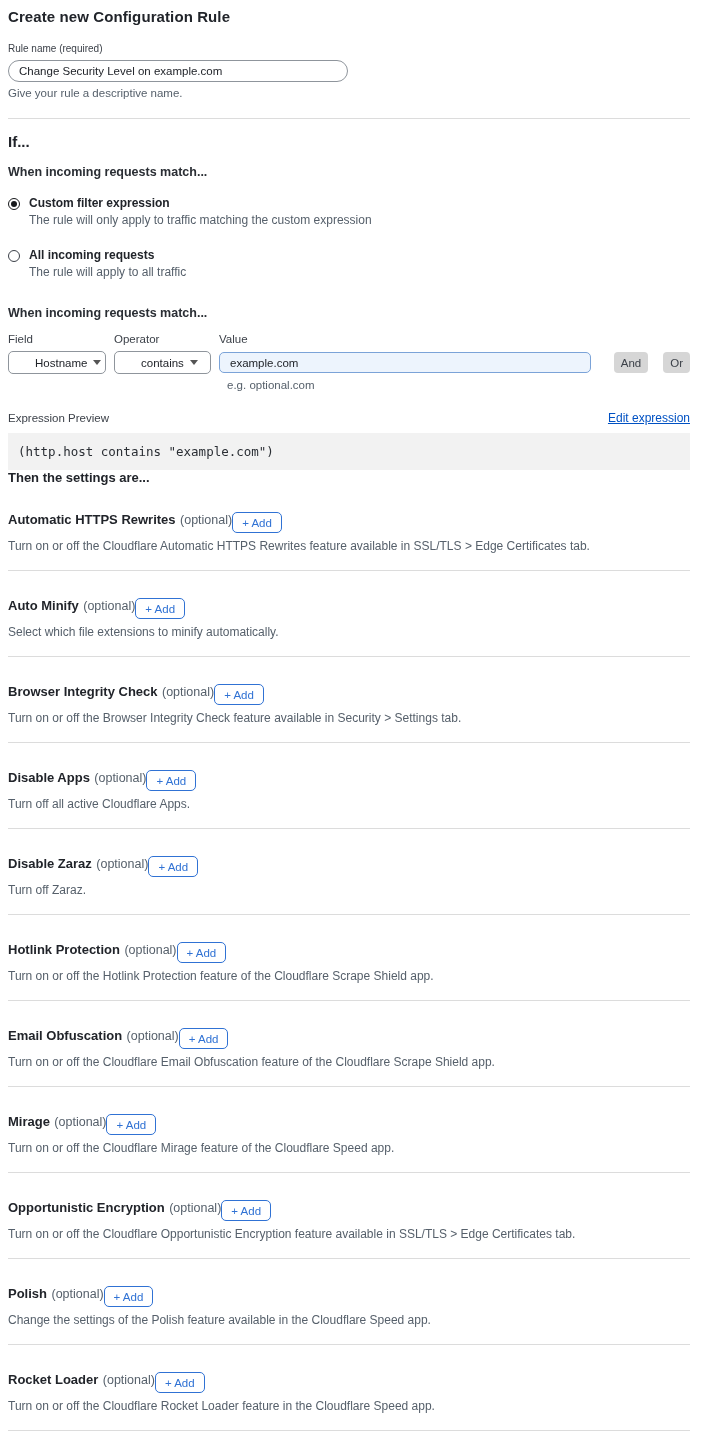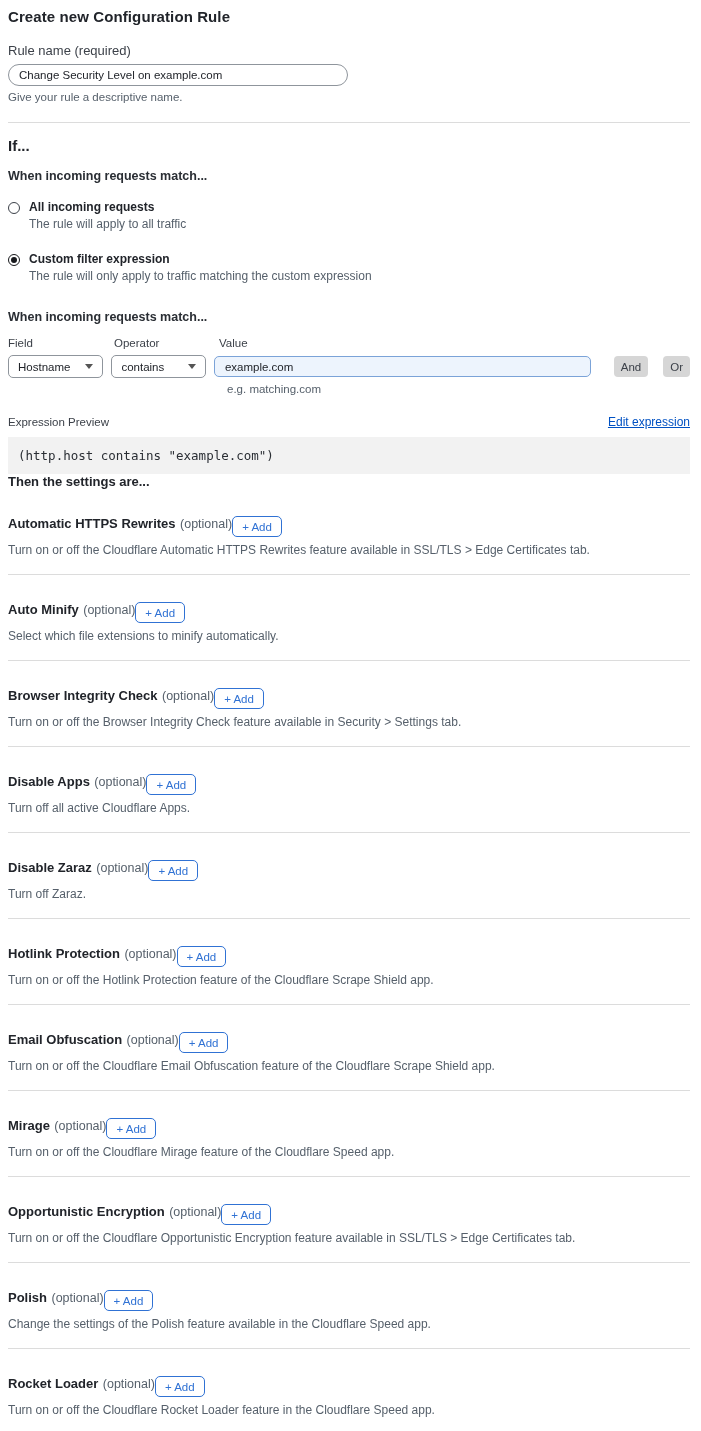--- a/index.html
+++ b/index.html
@@ -7,21 +7,21 @@
     --border:#8f959c; --divider:#dcdcdc; --code-bg:#f2f2f2;
     --val-bg:#edf4fd; --val-border:#7ba3d8; --btn-gray:#d6d6d6;
   }
   *{box-sizing:border-box;margin:0;padding:0}
   html,body{width:701px;height:1431px;overflow:hidden;background:#fff}
   body{font-family:"Liberation Sans","DejaVu Sans",sans-serif;color:var(--ink);}
   .page{padding:8px 11px 0 8px;}
 
   .page-title{font-size:15px;font-weight:700;letter-spacing:.1px}
 
-  .field-label{font-size:13px;color:#3c4149;margin-top:18px}
+  .field-label{font-size:10px;color:#3c4149;margin-top:18px}
   .rule-input{margin-top:6px;width:340px;height:22px;border:1px solid var(--border);
     border-radius:11px;padding:0 10px;font-size:11.5px;color:var(--ink);
     font-family:inherit;background:#fff;display:block}
   .helper{font-size:11.5px;color:var(--muted);margin-top:5px}
 
   .divider{border:none;border-top:1px solid var(--divider);margin-top:19px}
 
   .h-if{font-size:15px;font-weight:700;margin-top:14px}
   .h-sub{font-size:12.5px;font-weight:700;margin-top:15px;color:#2a2e34}
 
@@ -35,21 +35,21 @@
   .radio-text{margin-left:9px}
   .radio-label{font-size:12px;font-weight:700}
   .radio-desc{font-size:12px;color:var(--muted);margin-top:3px}
 
   .builder-labels{display:flex;margin-top:13px;font-size:11.5px;color:#3c4149}
   .builder-labels .l-field{width:106px}
   .builder-labels .l-operator{width:105px}
   .builder-row{display:flex;margin-top:6px;align-items:center}
   .select{height:23px;border:1px solid var(--border);border-radius:5px;background:#fff;
     display:flex;align-items:center;justify-content:space-between;
-    padding:0 9px;font-size:11.5px;color:var(--ink);cursor:pointer}
+    padding:0 26px;font-size:11.5px;color:var(--ink);cursor:pointer}
   .select .caret{width:0;height:0;border-left:4px solid transparent;
     border-right:4px solid transparent;border-top:5px solid #555;flex:none;margin-left:6px}
   .sel-field{width:98px;margin-right:8px}
   .sel-operator{width:97px;margin-right:8px}
   .value-input{width:389px;height:21px;border:1px solid var(--val-border);border-radius:5px;
     background:var(--val-bg);padding:0 10px;font-size:11.5px;color:var(--ink);
     font-family:inherit}
   .btn-gray{height:21px;border:none;border-radius:4px;background:var(--btn-gray);
     color:#3c4149;font-size:11.5px;font-family:inherit;padding:0 7px;cursor:pointer}
   .btn-and{margin-left:23px}
@@ -85,37 +85,37 @@
     <input class="rule-input" value="Change Security Level on example.com" style="">
     <div class="helper">Give your rule a descriptive name.</div>
   </div>
 
   <hr class="divider">
 
   <h2 class="h-if">If...</h2>
   <h3 class="h-sub">When incoming requests match...</h3>
 
   <div class="radio-row">
-    <span class="radio-circle"></span>
-    <div class="radio-text">
-      <div class="radio-label">All incoming requests</div>
-      <div class="radio-desc">The rule will apply to all traffic</div>
-    </div>
-  </div>
-
-  <div class="radio-row">
     <span class="radio-circle checked">
         <span class="dot"></span>
       </span>
     <div class="radio-text">
       <div class="radio-label">Custom filter expression</div>
       <div class="radio-desc">The rule will only apply to traffic matching the custom expression</div>
     </div>
   </div>
 
+  <div class="radio-row">
+    <span class="radio-circle"></span>
+    <div class="radio-text">
+      <div class="radio-label">All incoming requests</div>
+      <div class="radio-desc">The rule will apply to all traffic</div>
+    </div>
+  </div>
+
   <h3 class="h-sub" style="margin-top:27px">When incoming requests match...</h3>
 
   <div class="builder-labels">
     <span class="l-field">Field</span>
     <span class="l-operator">Operator</span>
     <span>Value</span>
   </div>
 
   <div class="builder-row">
     <div class="select sel-field">
@@ -123,21 +123,21 @@
       <span class="caret"></span>
     </div>
     <div class="select sel-operator">
       <span>contains</span>
       <span class="caret"></span>
     </div>
     <input class="value-input" value="example.com" style="">
     <button class="btn-gray btn-and">And</button>
     <button class="btn-gray btn-or">Or</button>
   </div>
-  <div class="value-helper">e.g. matching.com</div>
+  <div class="value-helper">e.g. optional.com</div>
 
   <div class="preview-row">
     <span class="preview-label">Expression Preview</span>
     <a class="edit-link">Edit expression</a>
   </div>
   <div class="code-block">(http.host contains "example.com")</div>
 
   <h3 class="h-then">Then the settings are...</h3>
 
   <div>

